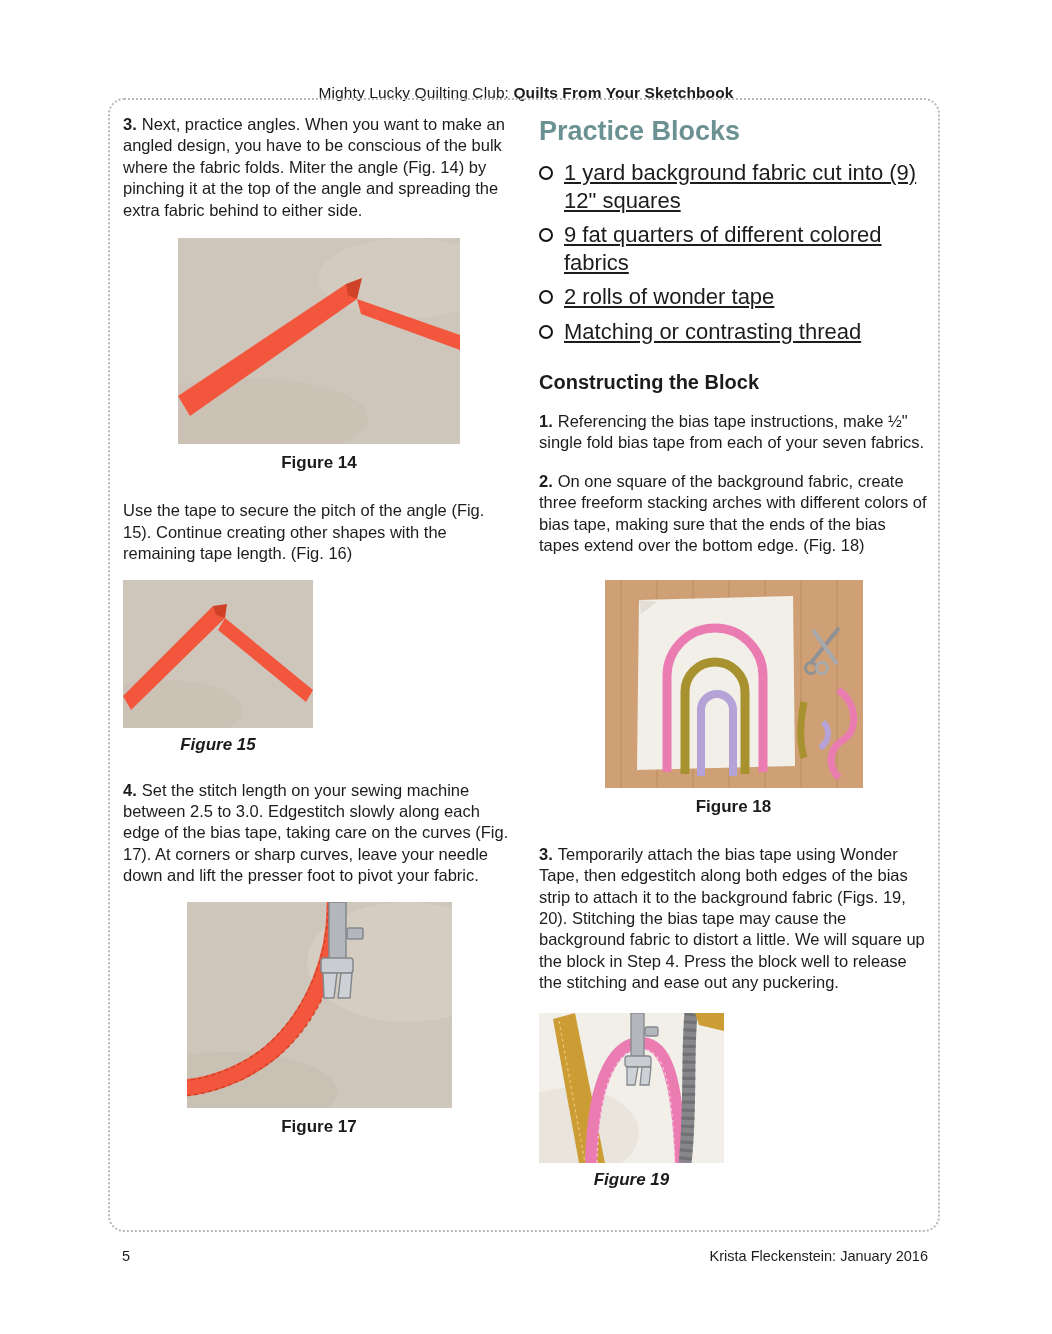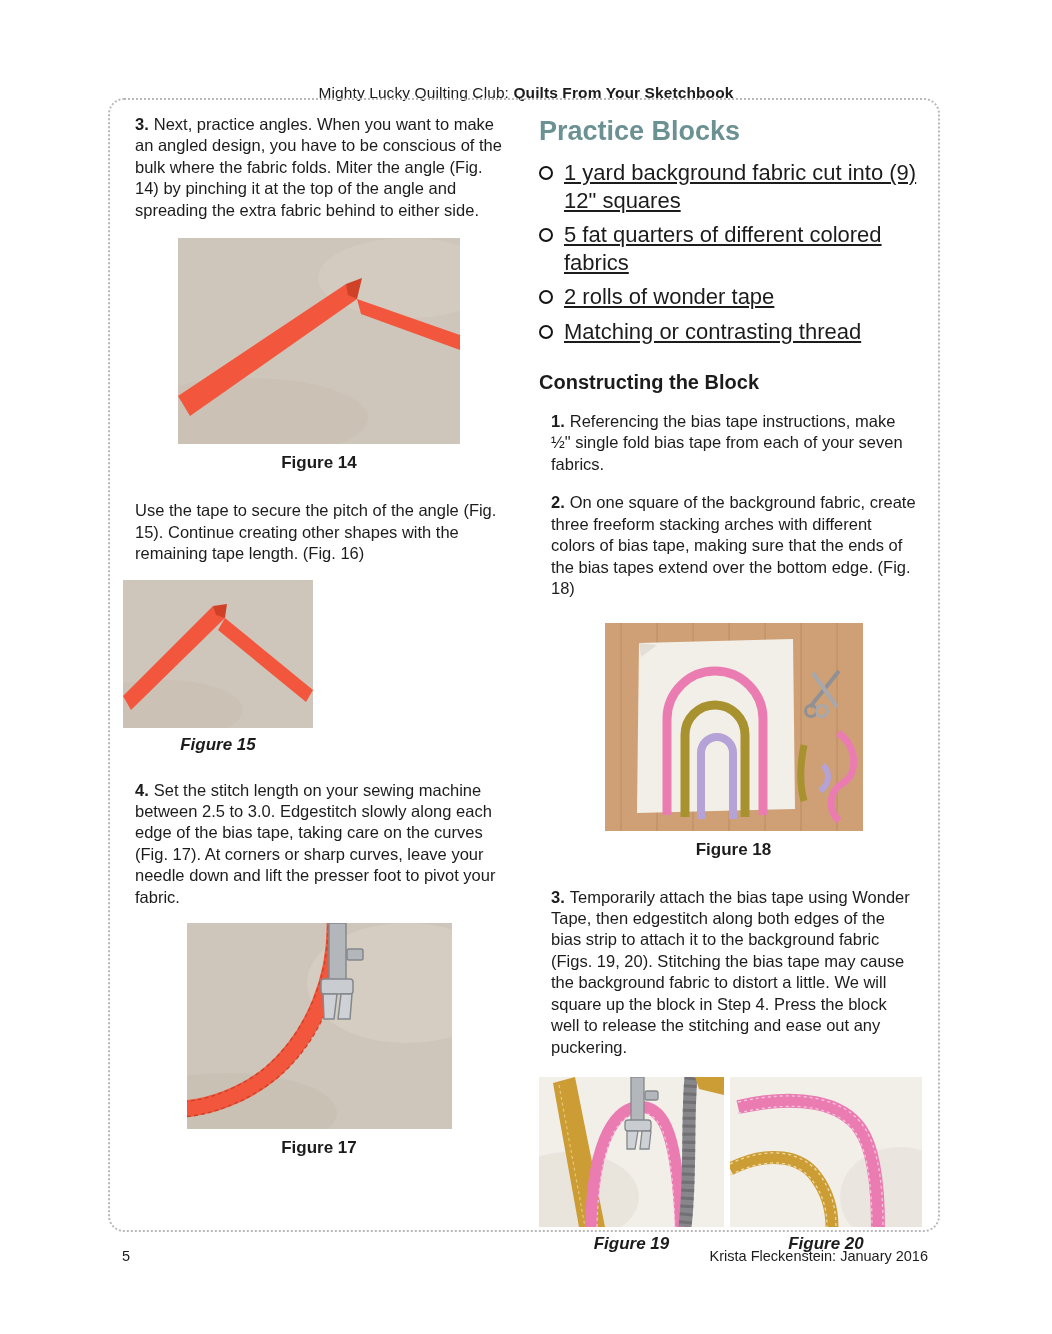--- a/index.html
+++ b/index.html
@@ -12,21 +12,21 @@
     font-size:15.5px;letter-spacing:.1px;
   }
   .doc-header .bold{font-weight:bold;}
   .content-frame{
     position:absolute;left:108px;top:98px;width:832px;height:1134px;
     box-sizing:border-box;border:2px dotted var(--border_gray);
     border-radius:16px;display:flex;gap:24px;padding:12px 10px 0 13px;
   }
   .col-left{width:392px;flex:0 0 392px;}
   .col-right{flex:1;min-width:0;}
-  .body-text{font-size:16.5px;line-height:1.3;margin:12px;}
+  .body-text{font-size:16.5px;line-height:1.3;margin:0;}
   .stepnum{font-weight:bold;margin-right:5px;}
   .figure-block{margin:0 auto;}
   .figure-block svg{display:block;}
   .fig-caption{
     text-align:center;font-size:17px;font-weight:bold;margin-top:9px;
   }
   .para-3{margin-top:2px;}
   .fig14-block{width:282px;margin-top:17px;}
   .use-tape{margin-top:27px;}
   .figs-row{display:flex;gap:17px;margin-top:15px;}
@@ -129,21 +129,21 @@
 
       <h1 class="section-title">Practice Blocks</h1>
 
       <ul class="materials-list">
         <li>
             <span class="bullet-circle"></span>
             <span>1 yard background fabric cut into (9) 12" squares</span>
           </li>
         <li>
             <span class="bullet-circle"></span>
-            <span>5 fat quarters of different colored fabrics</span>
+            <span>9 fat quarters of different colored fabrics</span>
           </li>
         <li>
             <span class="bullet-circle"></span>
             <span>2 rolls of wonder tape</span>
           </li>
         <li>
             <span class="bullet-circle"></span>
             <span>Matching or contrasting thread</span>
           </li>
       </ul>
@@ -209,35 +209,20 @@
                 <rect x="92" y="0" width="13" height="44" fill="var(--steel)" stroke="var(--steel_dark)" stroke-width="1.3"></rect>
                 <rect x="106" y="14" width="13" height="9" rx="2" fill="var(--steel)" stroke="var(--steel_dark)" stroke-width="1.3"></rect>
                 <rect x="86" y="43" width="26" height="11" rx="3" fill="#c9cdd1" stroke="var(--steel_dark)" stroke-width="1.3"></rect>
                 <polygon points="88,54 99,54 96,72 88,72" fill="#ced2d6" stroke="var(--steel_dark)" stroke-width="1.3"></polygon>
                 <polygon points="103,54 112,54 110,72 101,72" fill="#ced2d6" stroke="var(--steel_dark)" stroke-width="1.3"></polygon>
               </g>
             </svg>
           </div>
           <div class="fig-caption">Figure 19</div>
         </div>
-        <div>
-          <div class="figure-block">
-            <svg width="192" height="150" viewBox="0 0 192 150">
-              <rect width="192" height="150" fill="var(--fabric_white)"></rect>
-              <ellipse cx="170" cy="120" rx="60" ry="50" fill="var(--fabric_shadow)" opacity="0.5"></ellipse>
-              <path d="M 8 30 C 70 16 112 26 130 52 C 144 72 148 110 148 150" fill="none" stroke="var(--tape_pink)" stroke-width="14"></path>
-              <path d="M 8 25 C 70 11 116 22 134 50 C 149 72 153 110 153 150" fill="none" stroke="#f7c4de" stroke-width="1.3" stroke-dasharray="3 3"></path>
-              <path d="M 8 36 C 70 22 108 31 125 55 C 138 74 142 112 142 150" fill="none" stroke="#f7c4de" stroke-width="1.3" stroke-dasharray="3 3"></path>
-              <path d="M 0 92 C 40 72 72 80 86 100 C 98 116 102 132 102 150" fill="none" stroke="var(--tape_mustard)" stroke-width="13"></path>
-              <path d="M 0 87 C 40 67 75 76 90 98 C 102 115 106 132 106 150" fill="none" stroke="#eed9a0" stroke-width="1.3" stroke-dasharray="3 3"></path>
-              <path d="M 0 98 C 40 78 68 85 82 103 C 93 117 97 133 97 150" fill="none" stroke="#eed9a0" stroke-width="1.3" stroke-dasharray="3 3"></path>
-            </svg>
-          </div>
-          <div class="fig-caption">Figure 20</div>
-        </div>
       </div>
 
     </div>
   </div>
 
   <div class="doc-footer">
     <span>5</span>
     <span>Krista Fleckenstein: January 2016</span>
   </div>
 

